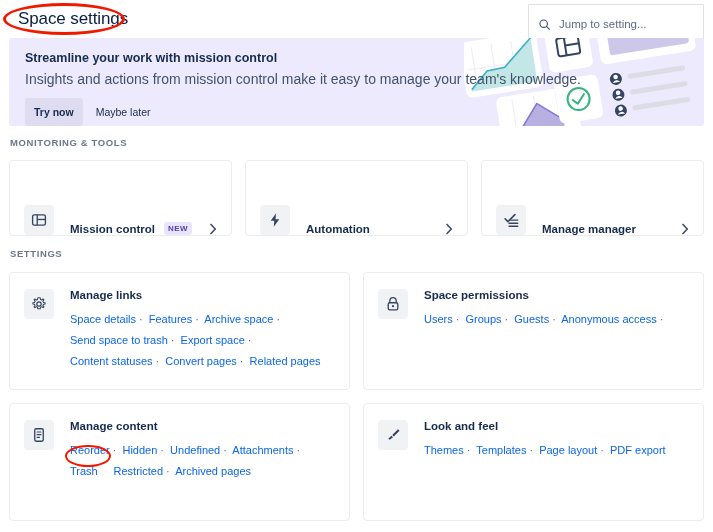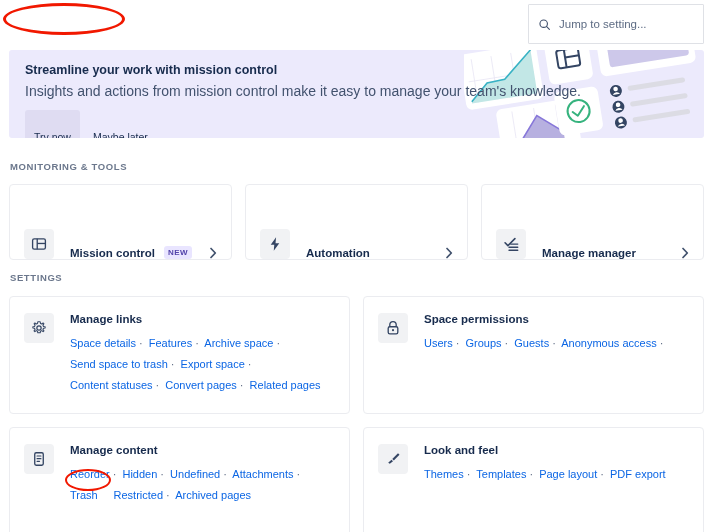--- a/index.html
+++ b/index.html
@@ -39,34 +39,34 @@
     padding: 0 9px;
   }
   .search-box .placeholder {
     font-size: 11.5px; color: #5e6c84;
   }
   svg.ico { display: block; }
 
   
   .banner {
     position: relative;
-    margin: 12px 9px;
+    margin: 0 9px;
     height: 88px;
     background: #eceafc;
     border-radius: 3px;
     overflow: hidden;
   }
   .banner-text { position: relative; z-index: 3; padding: 13px 0 0 16px; }
   .banner-title { font-size: 12.5px; font-weight: bold; color: #172b4d; }
   .banner-sub { font-size: 14px; color: #42526e; margin-top: 6px; }
   .banner-actions { margin-top: 11px; display: flex; align-items: center; gap: 4px; }
   .btn-try {
-    font-size: 10.5px; color: #172b4d; font-weight: 400;
+    font-size: 10.5px; color: #172b4d; font-weight: 700;
     background: #dfdcf2; border: none; border-radius: 3px;
-    padding: 21px 9px; cursor: pointer; font-family: inherit;
+    padding: 8px 9px; cursor: pointer; font-family: inherit;
   }
   .btn-later {
     font-size: 10.5px; color: #172b4d; background: transparent;
     border: none; padding: 5px 9px; cursor: pointer; font-family: inherit;
   }
   .banner-art { position: absolute; right: 0; top: 0; width: 240px; height: 88px; z-index: 1; }
 
   
   .section-label {
     font-size: 9.5px; font-weight: bold; letter-spacing: 0.6px;
@@ -116,20 +116,21 @@
   }
   .sp1 { height: 11px; } .sp2 { height: 12px; } .sp3 { height: 12px; }
   .sp4 { height: 13px; }
 </style>
 </head>
 <body>
 
 <div class="page">
 
   <div class="topbar">
+    <div class="page-title">Space settings</div>
     <div class="title-annot"></div>
 
     <div class="search-box">
       <span>
         <svg class="ico" width="13" height="13" viewBox="0 0 16 16">
           <circle cx="7" cy="7" r="4.6" fill="none" stroke="#42526e" stroke-width="1.4"></circle>
           <line x1="10.4" y1="10.4" x2="14" y2="14" stroke="#42526e" stroke-width="1.4" stroke-linecap="round"></line>
         </svg>
       </span>
       <span class="placeholder">Jump to setting...</span>

